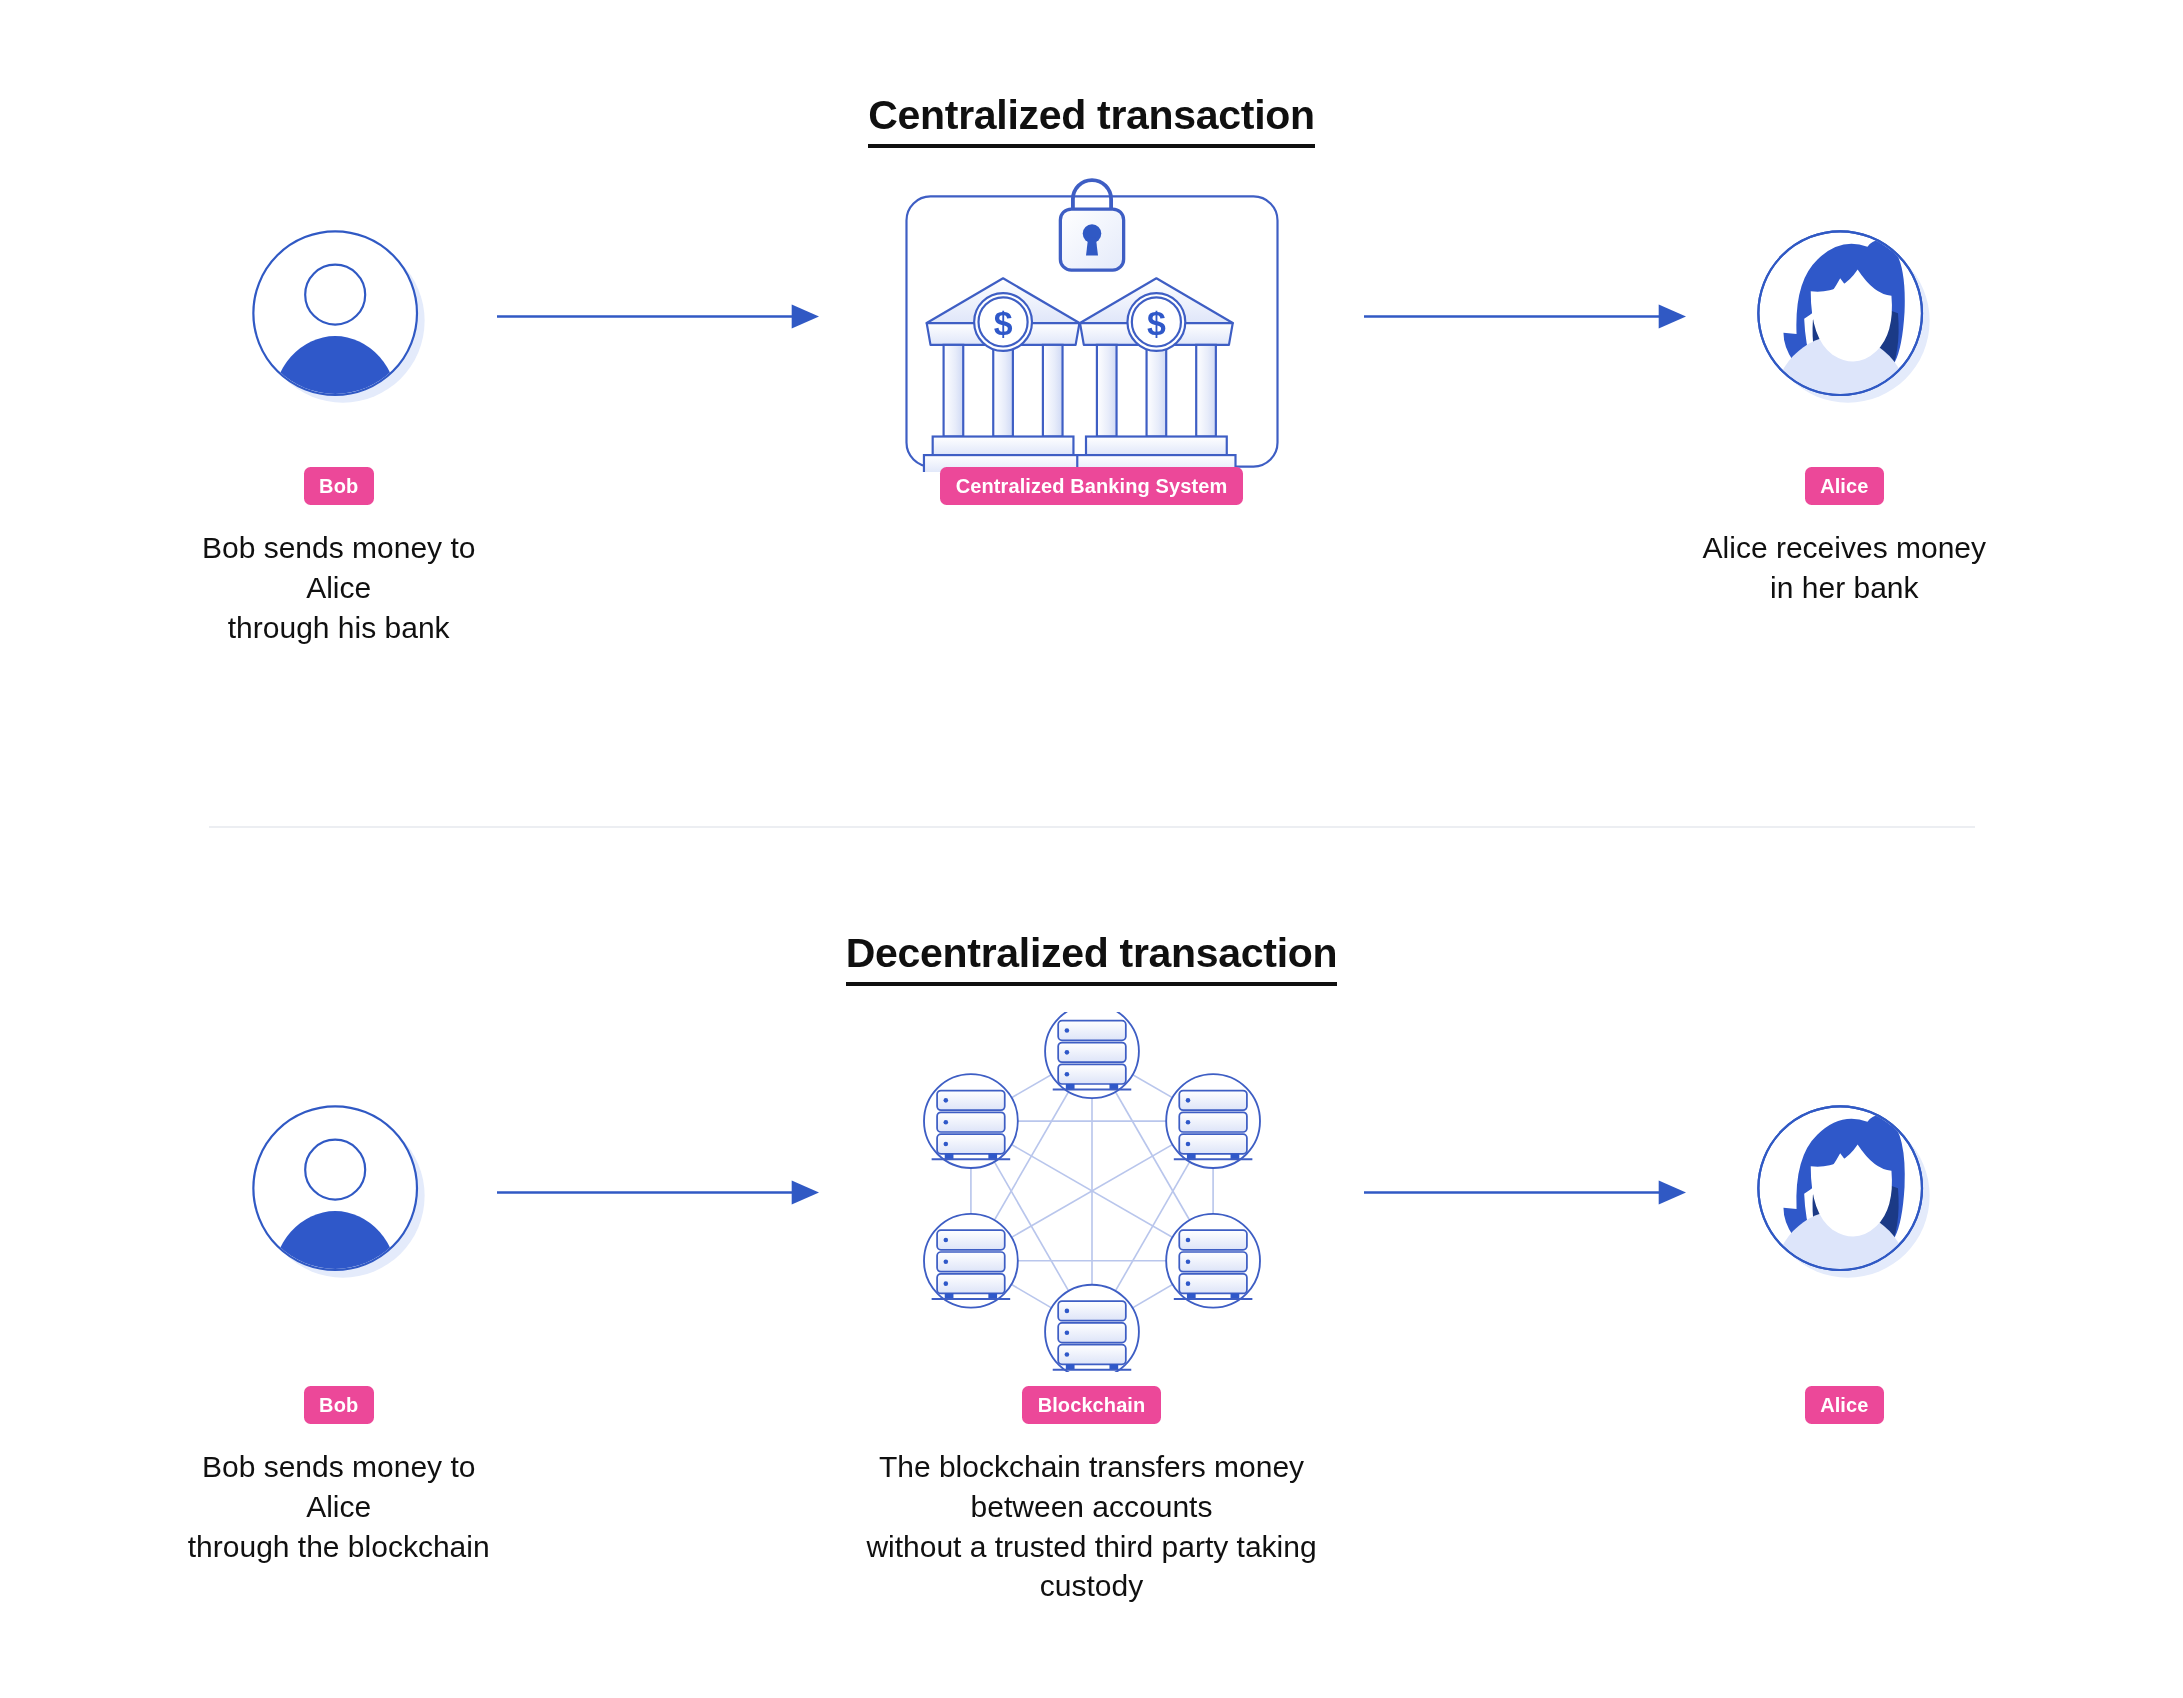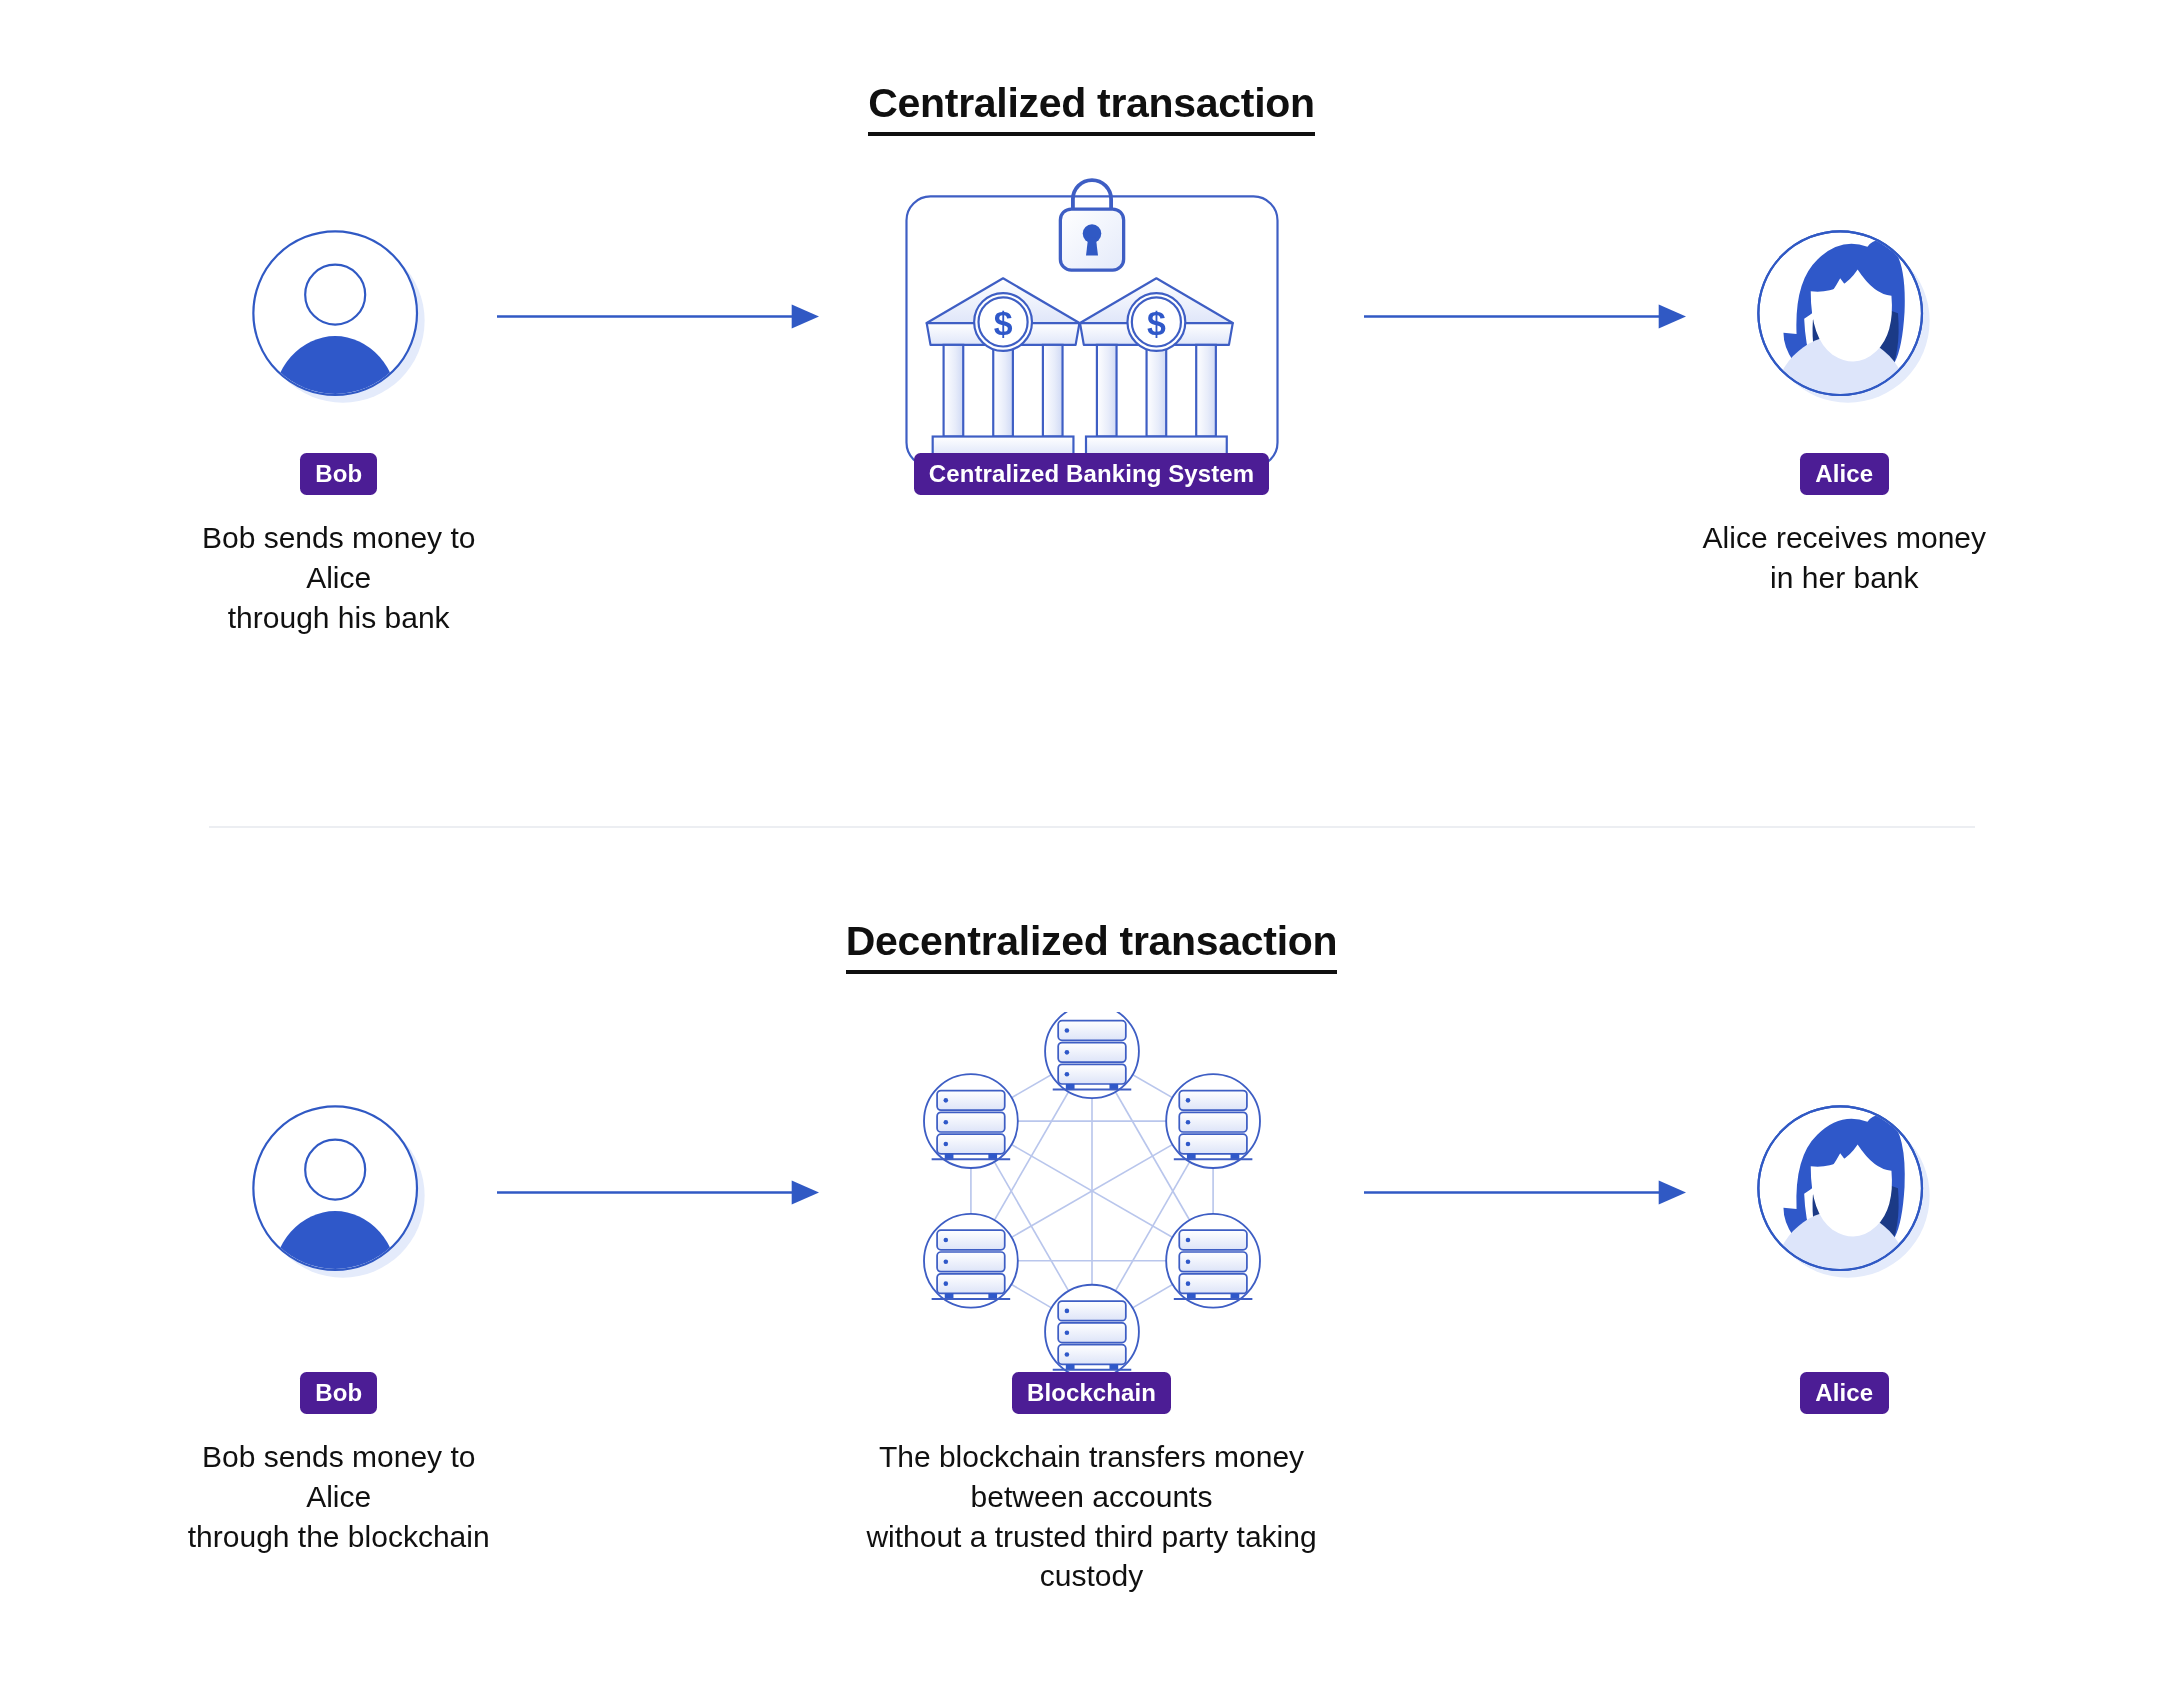--- a/index.html
+++ b/index.html
@@ -36,20 +36,21 @@
     font-weight: bold;
     color: #101010;
     letter-spacing: -0.3px;
     line-height: 1;
     height: 52px;
   }
   .section-title span {
     display: inline-block;
     border-bottom: 4.9px solid #101010;
     padding-bottom: 7.6px;
+    margin-top: 12px;
   }
   #section-centralized .section-title { padding-top: 83px; }
   #section-decentralized .section-title { padding-top: 78px; }
 
   .divider {
     position: absolute;
     left: 209px;
     top: 826px;
     width: 1766px;
     height: 1.6px;
@@ -81,29 +82,30 @@
     align-items: center;
     justify-content: center;
   }
   .art-person  { height: 273px; }
   .art-center-top { height: 273px; }
   .art-center-bottom { height: 360px; }
 
   
   .badge {
     display: inline-block;
-    background: #4c1d95;
+    background: #ec4899;
     color: #ffffff;
     font-weight: bold;
-    font-size: 24px;
+    font-size: 20px;
     line-height: 1;
     padding: 8.7px 15.3px 9.8px 15.3px;
     border-radius: 6.5px;
     white-space: nowrap;
     letter-spacing: 0.1px;
+    margin-top: 14px;
   }
 
   
   .caption {
     margin-top: 23px;
     text-align: center;
     font-size: 30px;
     line-height: 1.32;
     color: #101010;
     white-space: pre-line;

